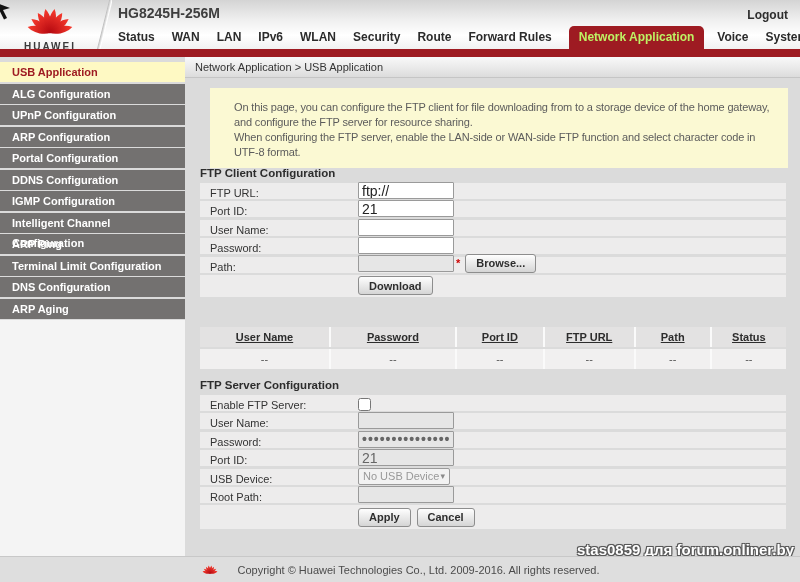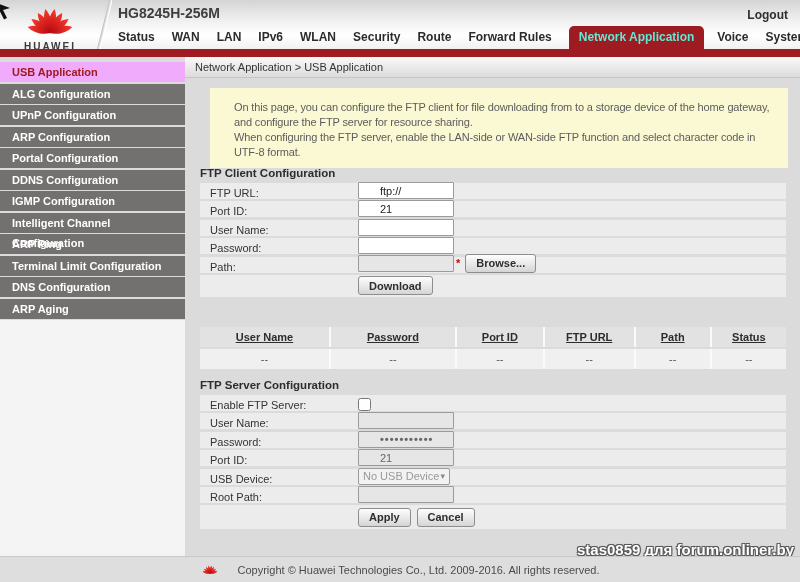--- a/index.html
+++ b/index.html
@@ -11,47 +11,47 @@
     background:linear-gradient(to bottom,#d4d4d4 0%,#efefef 40%,#ffffff 72%,#f1f1f1 100%);}
   .cursor{position:absolute;left:-3px;top:2px;z-index:5;}
   .logo{position:absolute;left:10px;top:3px;width:80px;text-align:center;}
   .logo .brand{display:block;font-size:10px;font-weight:bold;letter-spacing:2px;color:#3a3a3a;margin-top:-2px;}
   .slash{position:absolute;left:96px;top:-4px;width:16px;height:58px;
     background:linear-gradient(104deg,transparent 45%,#c2c2c2 48%,#ffffff 56%,transparent 60%);}
   .model{position:absolute;left:118px;top:5px;font-size:14px;font-weight:bold;color:#3e3e3e;}
   .logout{position:absolute;right:12px;top:8px;font-size:12px;font-weight:bold;color:#2e2e2e;cursor:pointer;text-decoration:none;}
   .nav{position:absolute;left:118px;bottom:0;height:26px;display:flex;align-items:flex-end;}
   .tab{font-size:12px;font-weight:bold;color:#2b2b2b;margin-right:17px;padding:4px 0 5px;white-space:nowrap;cursor:pointer;}
-  .tab.active{background:#9e1b22;color:#5eead4;border-radius:5px 5px 0 0;padding:4px 10px 5px;margin-right:13px;}
+  .tab.active{background:#9e1b22;color:#bef264;border-radius:5px 5px 0 0;padding:4px 10px 5px;margin-right:13px;}
   .redbar{position:absolute;left:0;top:49px;width:800px;height:8px;background:#9e1b22;}
 
   
   .sidebar{position:absolute;left:0;top:62px;width:185px;}
   .side-item{height:20px;line-height:20px;margin-bottom:1.5px;background:#737170;
     color:#ffffff;font-size:11px;font-weight:bold;padding-left:12px;cursor:pointer;}
-  .side-item.active{background:#f0abfc;color:#9e1b22;}
+  .side-item.active{background:#fef9c3;color:#9e1b22;}
   .side-panel{position:absolute;left:0;top:320px;width:185px;height:236px;background:#f4f4f4;}
 
   
   .breadcrumb{position:absolute;left:185px;top:57px;width:615px;height:21px;line-height:20px;
     background:linear-gradient(#f9f9f9,#dcdcdc);border-bottom:1px solid #c5c5c5;
     font-size:11px;color:#333;padding-left:10px;}
 
   
   .infobox{position:absolute;left:210px;top:88px;width:578px;min-height:64px;background:#fbf9d3;
     padding:12px 12px 8px 24px;font-size:11px;color:#5c5c5c;line-height:15px;letter-spacing:-0.15px;}
   .infobox p{margin:0;}
 
   
   .sect-title{position:absolute;left:200px;font-size:11.5px;font-weight:bold;color:#2d2d2d;}
   .formbox{position:absolute;left:200px;width:586px;}
   .frow{display:flex;align-items:flex-end;background:#edecec;height:16px;margin-bottom:2.4px;}
   .flabel{width:158px;padding-left:10px;font-size:11px;color:#333;flex-shrink:0;}
   .fctrl{display:flex;align-items:center;}
-  input.tx{width:96px;height:17px;border:1px solid #9a9a9a;font-size:11px;padding:0 21px;
+  input.tx{width:96px;height:17px;border:1px solid #9a9a9a;font-size:14px;padding:0 3px;
     font-family:inherit;background:#fff;color:#222;border-radius:1px;}
   input.tx:disabled,input.tx.dis{background:#e6e6e6;color:#666;}
   input.dots{font-weight:bold;letter-spacing:1px;color:#333;}
   .req{color:#cc0000;font-weight:bold;font-size:11px;margin:0 5px 0 2px;}
   .btn{font-size:11px;font-weight:bold;color:#2e2e2e;background:linear-gradient(#fefefe,#d5d5d5);
     border:1px solid #8d8d8d;border-radius:3px;padding:2px 10px;height:19px;cursor:pointer;
     font-family:inherit;margin-right:6px;}
   .btnrow{background:#edecec;height:24px;display:flex;align-items:center;padding-left:158px;}
   .chk{width:13px;height:13px;margin:0;}
   .selbox{width:92px;height:17px;border:1px solid #9a9a9a;background:#f2f2f2;color:#999;

